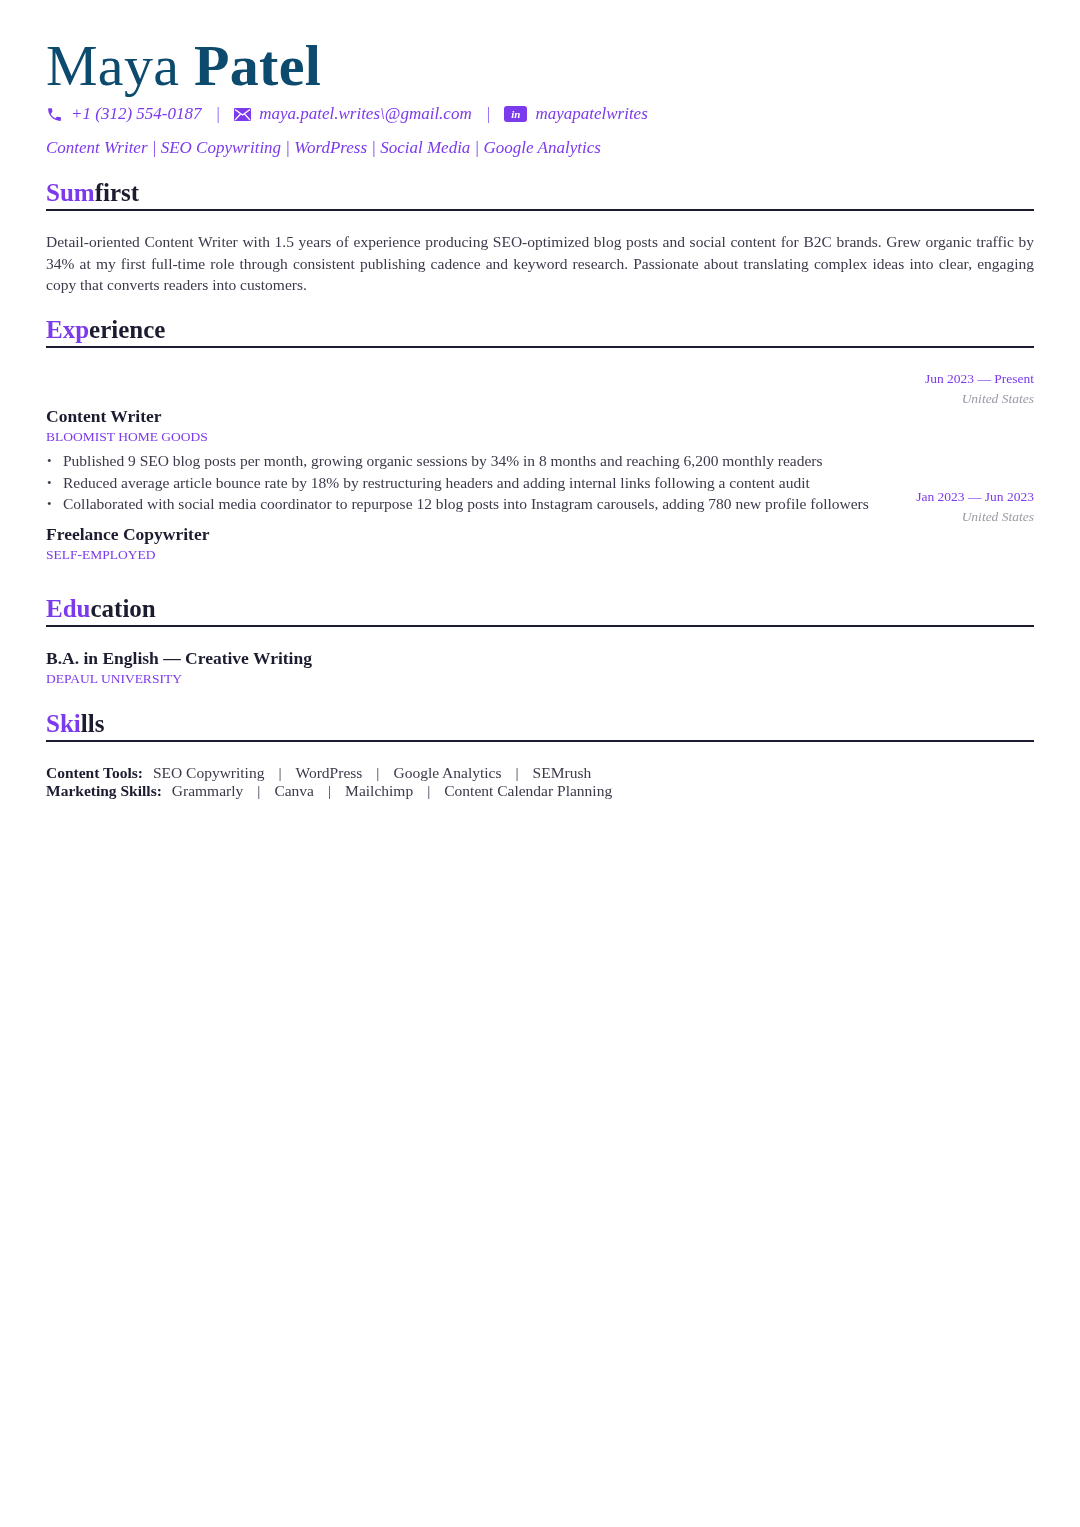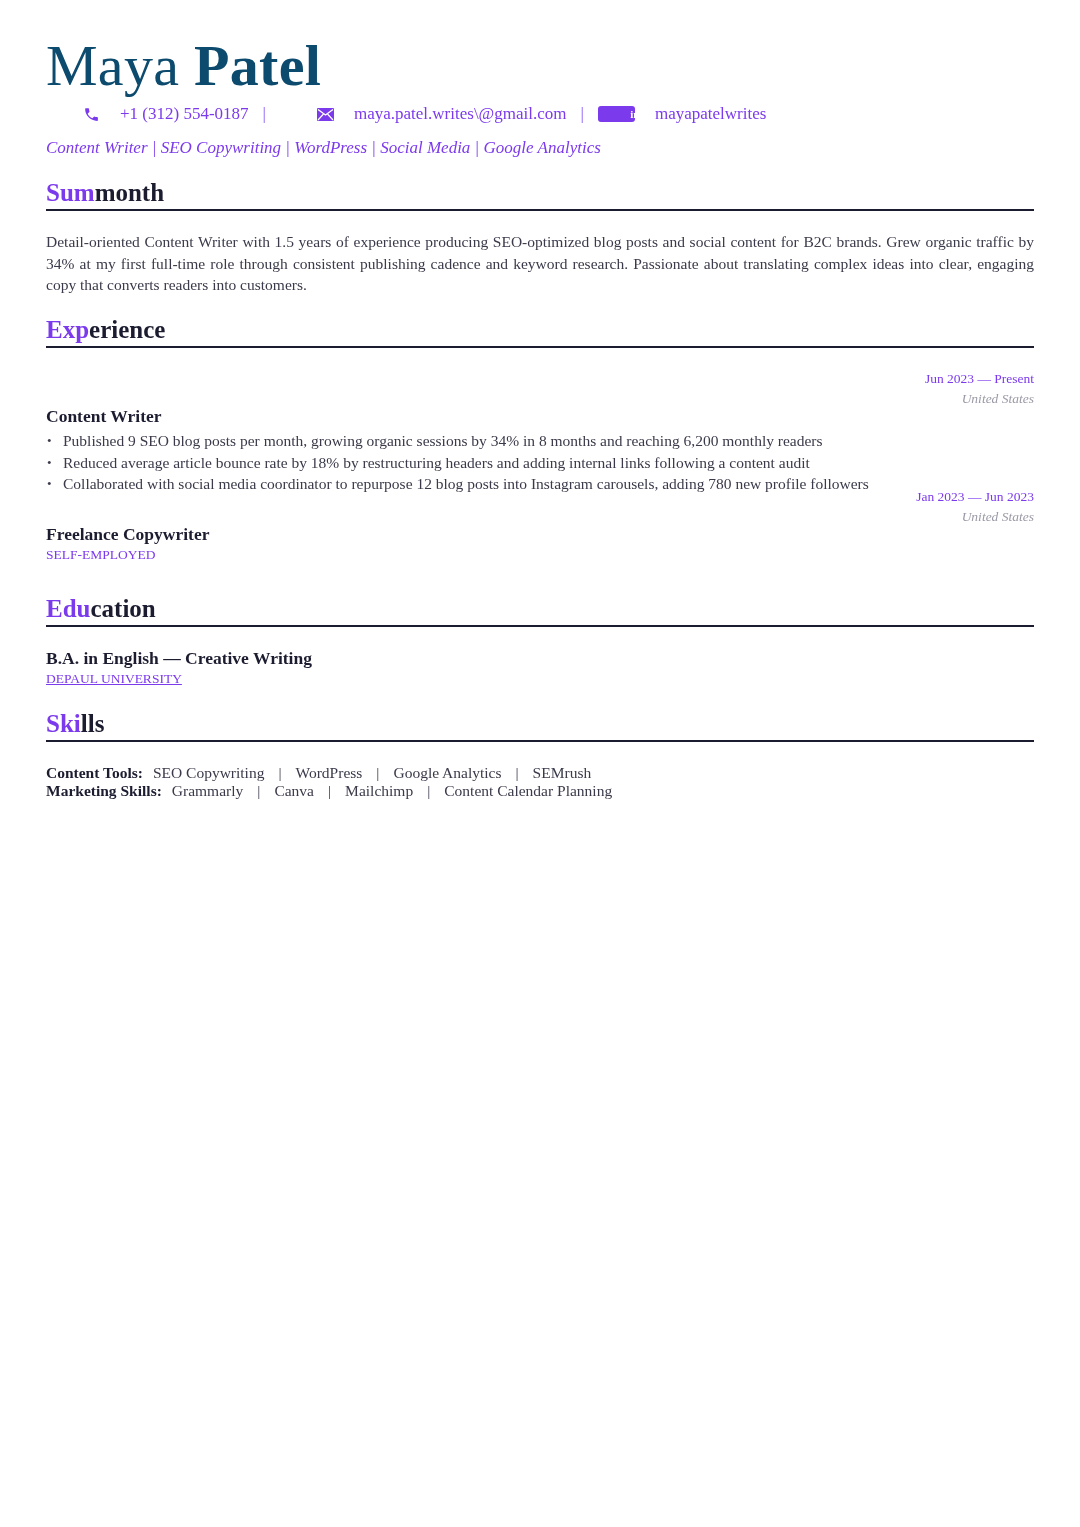--- a/index.html
+++ b/index.html
@@ -15,24 +15,24 @@
     position: absolute; top: 34px; left: 0;
     font-size: 58px; line-height: 64px; color: #0c4a6e; letter-spacing: 0.3px;
     white-space: nowrap;
   }
   .name .first { font-weight: normal; }
   .name .last { font-weight: bold; }
 
   .contact {
     position: absolute; top: 103px; left: 0;
     display: flex; align-items: center; white-space: nowrap;
-    font-size: 17px; line-height: 22px; color: #7c3aed;
+    font-size: 17px; line-height: 22px; color: #7c3aed; font-style: italic;
   }
   .contact .item { display: flex; align-items: center; }
-  .contact .icon { display: inline-flex; align-items: center; justify-content: center; margin-right: 20px; padding-left: 37px; }
+  .contact .icon { display: inline-flex; align-items: center; justify-content: center; margin-right: 8px; }
   .contact .sep { color: #8b5cf6; margin: 0 14px; }
   .li-badge {
     width: 23px; height: 16px; border-radius: 3px; background: #7c3aed; color: #fff;
     font-size: 11px; font-weight: bold; line-height: 16px; text-align: center;
     font-family: "Liberation Serif", serif;
   }
 
   .tagline {
     position: absolute; top: 137px; left: 0; white-space: nowrap;
     font-size: 17px; line-height: 22px; font-style: italic; color: #7c3aed; text-align: right;
@@ -54,21 +54,21 @@
   .job .role { font-size: 17.5px; font-weight: bold; color: #1c1c30; line-height: 22px; margin-top: 37px; }
   .job .company { font-size: 13.5px; color: #7c3aed; line-height: 20px; text-transform: uppercase; }
   .job .dates { position: absolute; right: 0; top: 2px; font-size: 13.5px; color: #7c3aed; line-height: 18px; text-align: right; }
   .job .loc { position: absolute; right: 0; top: 22px; font-size: 13.5px; color: #9a9aa6; font-style: italic; line-height: 18px; text-align: center; }
   .job ul { list-style: none; margin-top: 3px; }
   .job li { position: relative; padding-left: 17px; font-size: 15.5px; line-height: 21.5px; color: #3a3a4a; white-space: nowrap; }
   .job li::before { content: "•"; position: absolute; left: 1px; top: 0; font-size: 13px; color: #3a3a4a; }
 
   .edu { position: absolute; left: 0; top: 647px; }
   .edu .degree { font-size: 17.5px; font-weight: bold; color: #1c1c30; line-height: 22px; }
-  .edu .school { font-size: 13.5px; color: #7c3aed; line-height: 20px; text-transform: uppercase; text-decoration: underline; }
+  .edu .school { font-size: 13.5px; color: #7c3aed; line-height: 20px; text-transform: uppercase; }
 
   .skills { position: absolute; left: 0; top: 764px; font-size: 15.5px; line-height: 18px; color: #3a3a4a; }
   .skill-row { white-space: nowrap; display: flex; }
   .skill-row .label { font-weight: bold; color: #1c1c30; margin-right: 10px; }
   .skill-row .pipe { margin: 0 14px; }
 </style>
 </head>
 <body>
 
 <div class="page">
@@ -101,30 +101,31 @@
     <span class="sep">|</span>
     <span class="item">
       <span class="icon li-badge">in</span>
       <span>mayapatelwrites</span>
     </span>
   </div>
 
   <div class="tagline">Content Writer | SEO Copywriting | WordPress | Social Media | Google Analytics</div>
 
   <div class="section-title" style="top:178px;">
-    <span class="accent">Sum</span><span>month</span>
+    <span class="accent">Sum</span><span>first</span>
   </div>
   <div class="paragraph" style="top:231px;">Detail-oriented Content Writer with 1.5 years of experience producing SEO-optimized blog posts and social content for B2C brands. Grew organic traffic by 34% at my first full-time role through consistent publishing cadence and keyword research. Passionate about translating complex ideas into clear, engaging copy that converts readers into customers.</div>
 
   <div class="section-title" style="top:315px;">
     <span class="accent">Exp</span><span>erience</span>
   </div>
 
   <div class="job" style="top:368px;">
     <div class="role">Content Writer</div>
+    <div class="company">BLOOMIST HOME GOODS</div>
     <div class="dates">Jun 2023 — Present</div>
     <div class="loc">United States</div>
     <ul>
       <li>Published 9 SEO blog posts per month, growing organic sessions by 34% in 8 months and reaching 6,200 monthly readers</li>
       <li>Reduced average article bounce rate by 18% by restructuring headers and adding internal links following a content audit</li>
       <li>Collaborated with social media coordinator to repurpose 12 blog posts into Instagram carousels, adding 780 new profile followers</li>
     </ul>
   </div>
 
   <div class="job" style="top:486px;">

